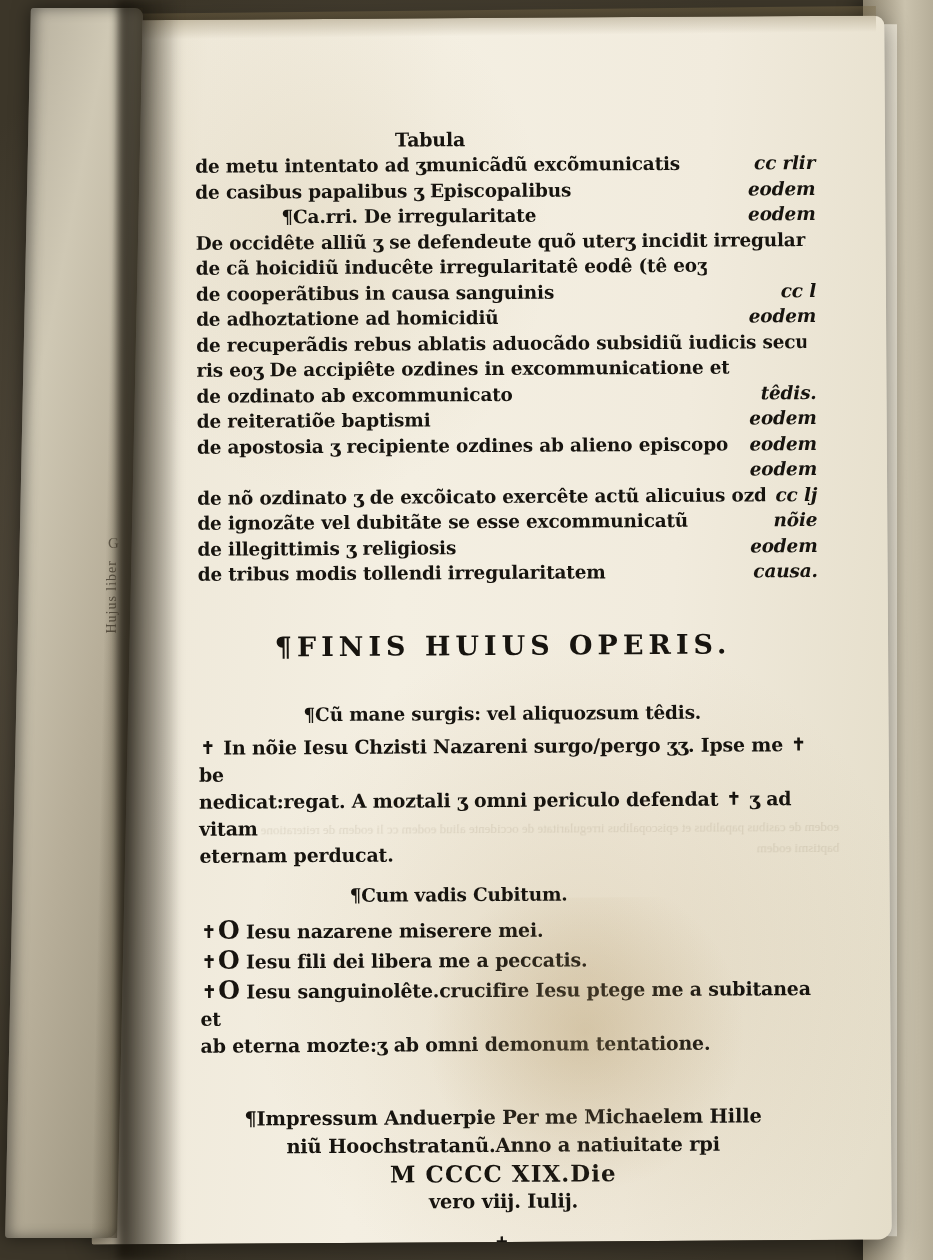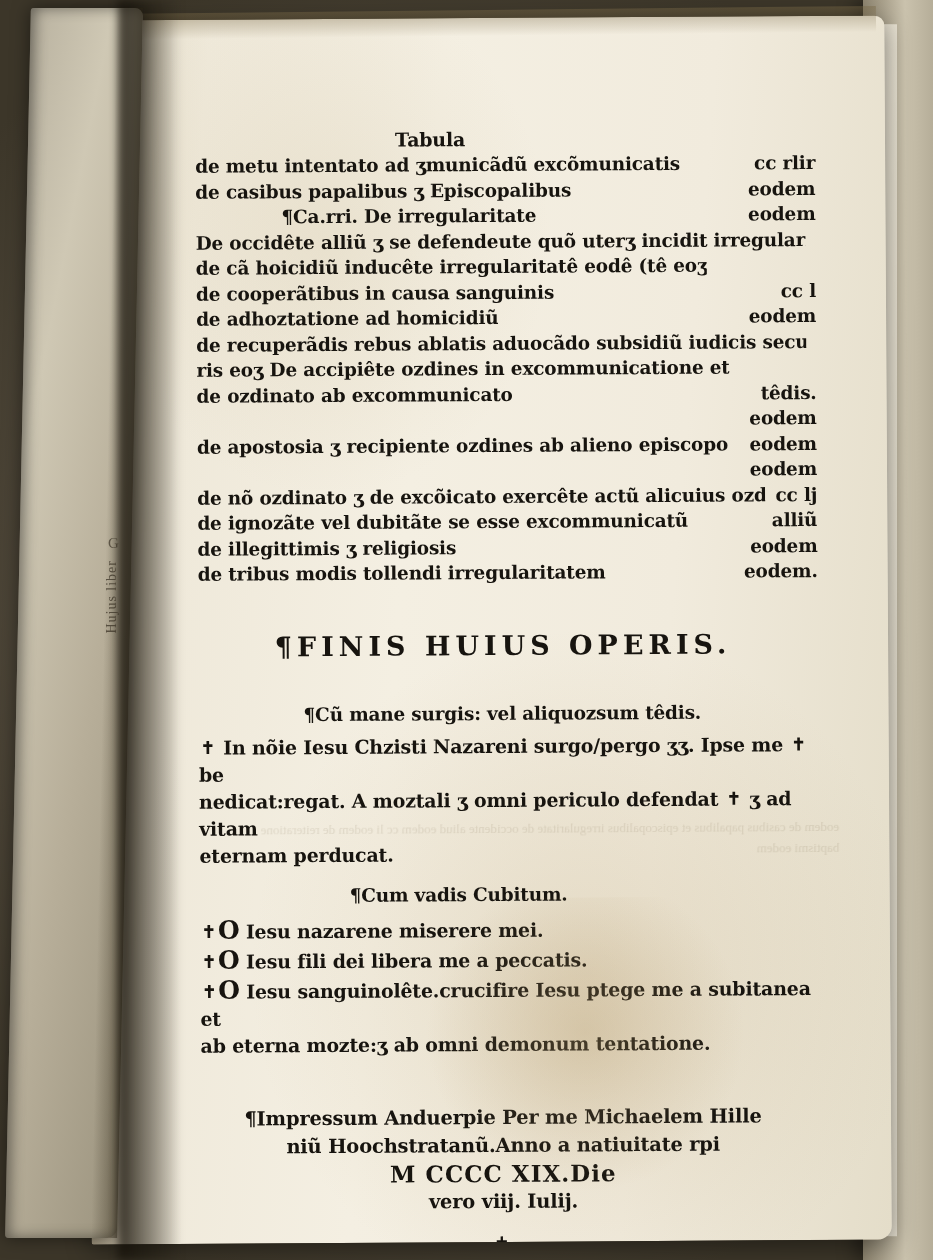--- a/index.html
+++ b/index.html
@@ -165,20 +165,21 @@
     white-space: nowrap;
   }
   .entry {
     flex: 0 1 auto;
     overflow: hidden;
   }
   .folio {
     margin-left: auto;
     padding-left: 10px;
     flex: 0 0 auto;
+    font-style: italic;
   }
   .chapter-head {
     padding-left: 86px;
   }
 
   .finis {
     text-align: center;
     font-size: 27px;
     letter-spacing: 5px;
     margin: 44px 0 0 0;
@@ -307,44 +308,45 @@
         </li>
         <li>
           <span class="entry">ris      eoʒ      De accipiête ozdines in excommunicatione et</span>
           <span class="folio"></span>
         </li>
         <li>
           <span class="entry">de ozdinato ab excommunicato</span>
           <span class="folio">têdis.</span>
         </li>
         <li>
+          <span class="entry">de reiteratiõe baptismi</span>
           <span class="folio">eodem</span>
         </li>
         <li>
           <span class="entry">de apostosia ʒ recipiente ozdines ab alieno episcopo</span>
           <span class="folio">eodem</span>
         </li>
         <li>
           <span class="folio">eodem</span>
         </li>
         <li>
           <span class="entry">de nõ ozdinato ʒ de excõicato exercête actũ alicuius ozdi.</span>
           <span class="folio">cc lj</span>
         </li>
         <li>
           <span class="entry">de ignozãte vel dubitãte se esse excommunicatũ</span>
-          <span class="folio">alliũ</span>
+          <span class="folio">nõie</span>
         </li>
         <li>
           <span class="entry">de illegittimis ʒ religiosis</span>
           <span class="folio">eodem</span>
         </li>
         <li>
           <span class="entry">de tribus modis tollendi irregularitatem</span>
-          <span class="folio">eodem.</span>
+          <span class="folio">causa.</span>
         </li>
       </ul>
 
       <div class="finis gothic">¶FINIS HUIUS OPERIS.</div>
 
       <div class="prayers gothic">
         <div class="prayer-head">¶Cũ mane surgis: vel aliquozsum têdis.</div>
 
         <div class="prayer-body">
           <span class="cross">✝</span>

